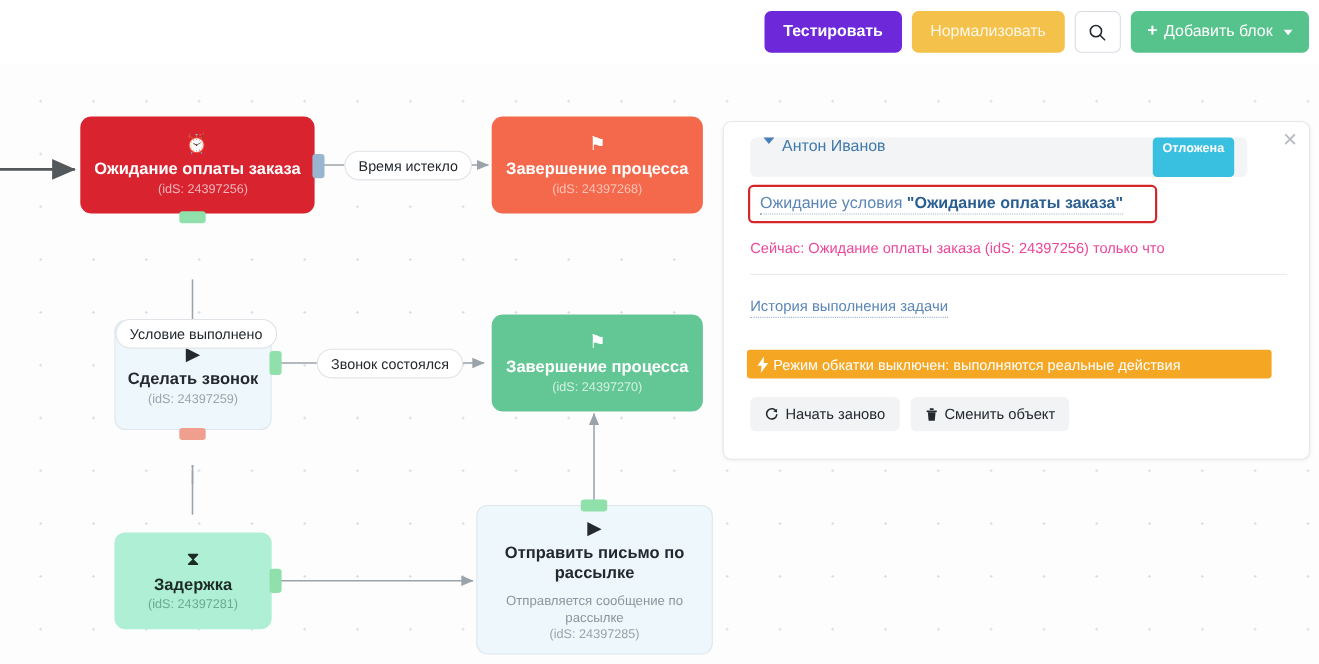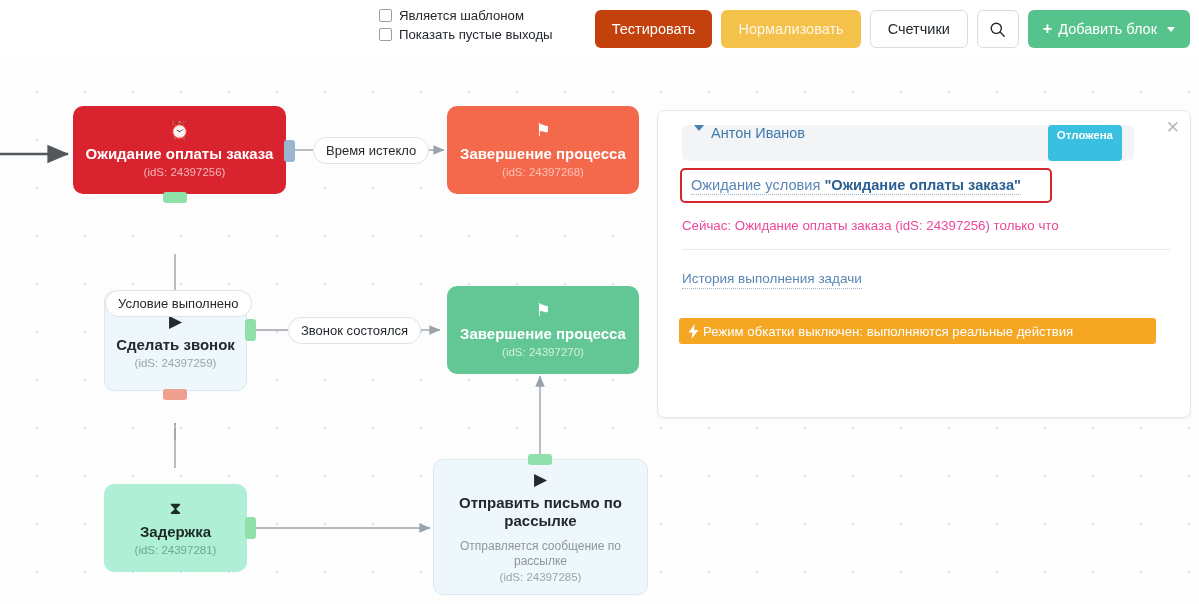--- a/index.html
+++ b/index.html
@@ -33,21 +33,21 @@
     width: 13px; height: 13px; border: 1px solid #9aa0a6;
     border-radius: 2px; background: #fff; flex: none;
   }
   .clabel { font-size: 13.2px; color: #24292e; white-space: nowrap; }
 
   .btns { position: absolute; right: 9px; top: 10px; display: flex; align-items: center; gap: 9px; }
   .btn {
     height: 38px; border-radius: 6px; display: flex; align-items: center; justify-content: center;
     font-size: 14.5px; padding: 0 17px; cursor: pointer; white-space: nowrap; border: none;
   }
-  .btn-blue  { background: #c2410c; color: #fff; }
+  .btn-blue  { background: #6d28d9; color: #fff; font-weight: bold; }
   .btn-amber { background: #f4c24a; color: #fdf6e6; }
   .btn-white { background: #fff; color: #24292e; border: 1px solid #d9dde2; }
   .btn-icon  { width: 42px; padding: 0; background:#fff; border:1px solid #d9dde2; }
   .btn-green { background: #57c38c; color: #fff; padding: 0 15px; gap: 6px; }
   .plus { font-size: 16px; font-weight: bold; line-height: 1; }
   .caret-d {
     width: 0; height: 0; border-left: 4.5px solid transparent; border-right: 4.5px solid transparent;
     border-top: 5px solid currentColor; margin-left: 4px;
   }
 
@@ -146,35 +146,24 @@
     background: #f1f3f5; border: none; border-radius: 5px; height: 31px;
     display: flex; align-items: center; gap: 6px; padding: 0 13px;
     font-size: 13.4px; color: #24292e; cursor: pointer; white-space: nowrap;
   }
 </style>
 </head>
 <body>
 
 <div id="topbar">
 
-  <div class="checkcol">
-    <label class="checkrow">
-      <span class="cbox"></span>
-      <span class="clabel">Является шаблоном</span>
-    </label>
-    <label class="checkrow">
-      <span class="cbox"></span>
-      <span class="clabel">Показать пустые выходы</span>
-    </label>
-  </div>
 
   <div class="btns">
     <button class="btn btn-blue">Тестировать</button>
     <button class="btn btn-amber">Нормализовать</button>
-    <button class="btn btn-white">Счетчики</button>
     <button class="btn btn-white btn-icon">
       <svg width="17" height="17" viewBox="0 0 17 17">
         <circle cx="7.3" cy="7.3" r="5.1" fill="none" stroke="#24292e" stroke-width="1.4"></circle>
         <line x1="11.1" y1="11.1" x2="15.2" y2="15.2" stroke="#24292e" stroke-width="1.4" stroke-linecap="round"></line>
       </svg>
     </button>
     <button class="btn btn-green">
       <span class="plus">+</span>
       <span>Добавить блок</span>
       <span class="caret-d"></span>
@@ -287,13 +276,30 @@
   <div class="p-rule"></div>
   <div class="p-hist">История выполнения задачи</div>
 
   <div class="p-warn">
     <svg width="11" height="15" viewBox="0 0 11 15">
       <path d="M6.6 0 L0.6 8.4 H4.4 L3.6 15 L10.4 6.1 H6.2 Z" fill="#ffffff"></path>
     </svg>
     <span>Режим обкатки выключен: выполняются реальные действия</span>
   </div>
 
+  <div class="p-acts">
+    <button class="p-btn">
+      <svg width="13" height="13" viewBox="0 0 14 14">
+        <path d="M11.6 4.6 A5 5 0 1 0 12 7.6" fill="none" stroke="#24292e" stroke-width="1.5" stroke-linecap="round"></path>
+        <path d="M12.6 1.6 L11.9 5.2 L8.4 4.3 Z" fill="#24292e"></path>
+      </svg>
+      <span>Начать заново</span>
+    </button>
+    <button class="p-btn">
+      <svg width="12" height="13" viewBox="0 0 12 13">
+        <rect x="1.4" y="3.2" width="9.2" height="1.5" fill="#24292e"></rect>
+        <path d="M2.5 4.7 H9.5 L8.8 12.4 H3.2 Z" fill="#24292e"></path>
+        <rect x="4.2" y="1.1" width="3.6" height="1.7" rx=".5" fill="#24292e"></rect>
+      </svg>
+      <span>Сменить объект</span>
+    </button>
+  </div>
 </div>
 
 </body></html>

